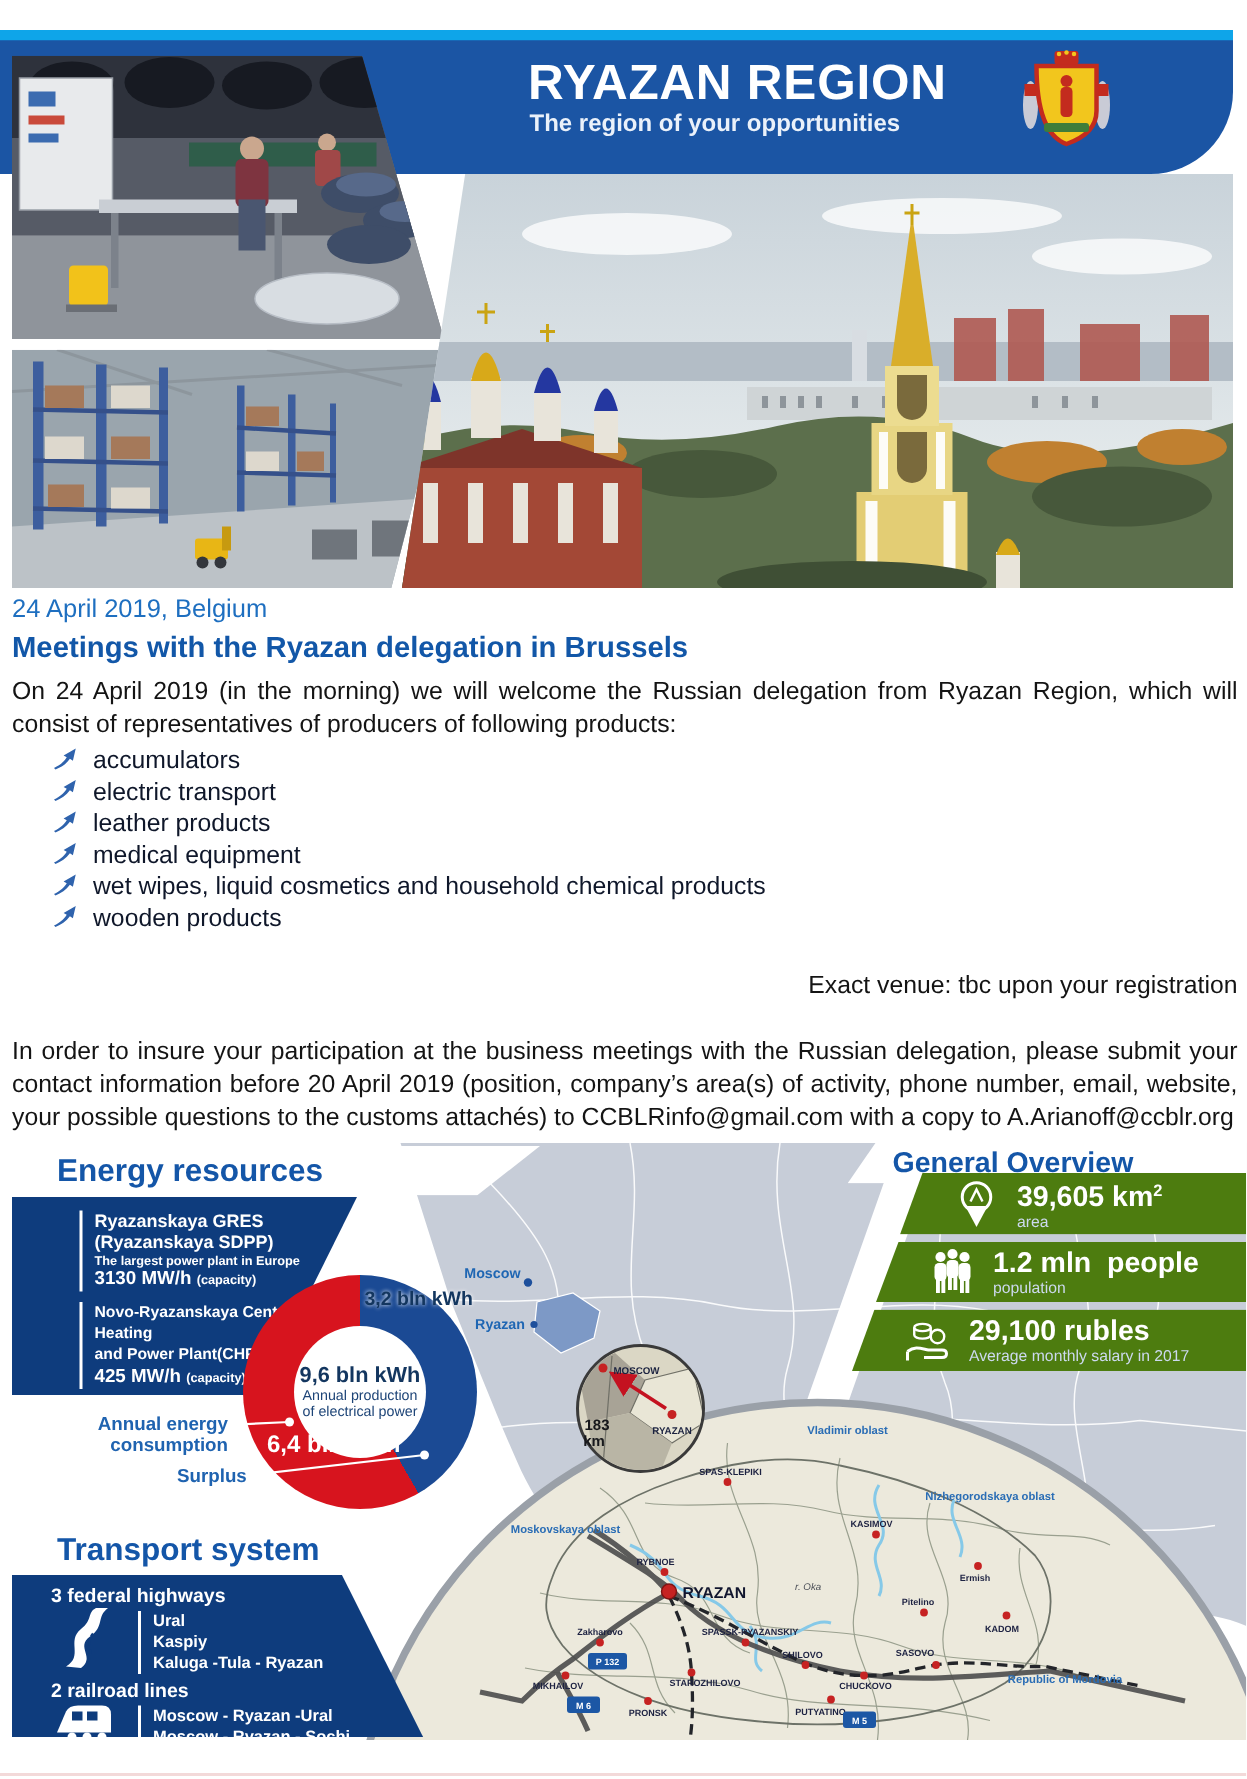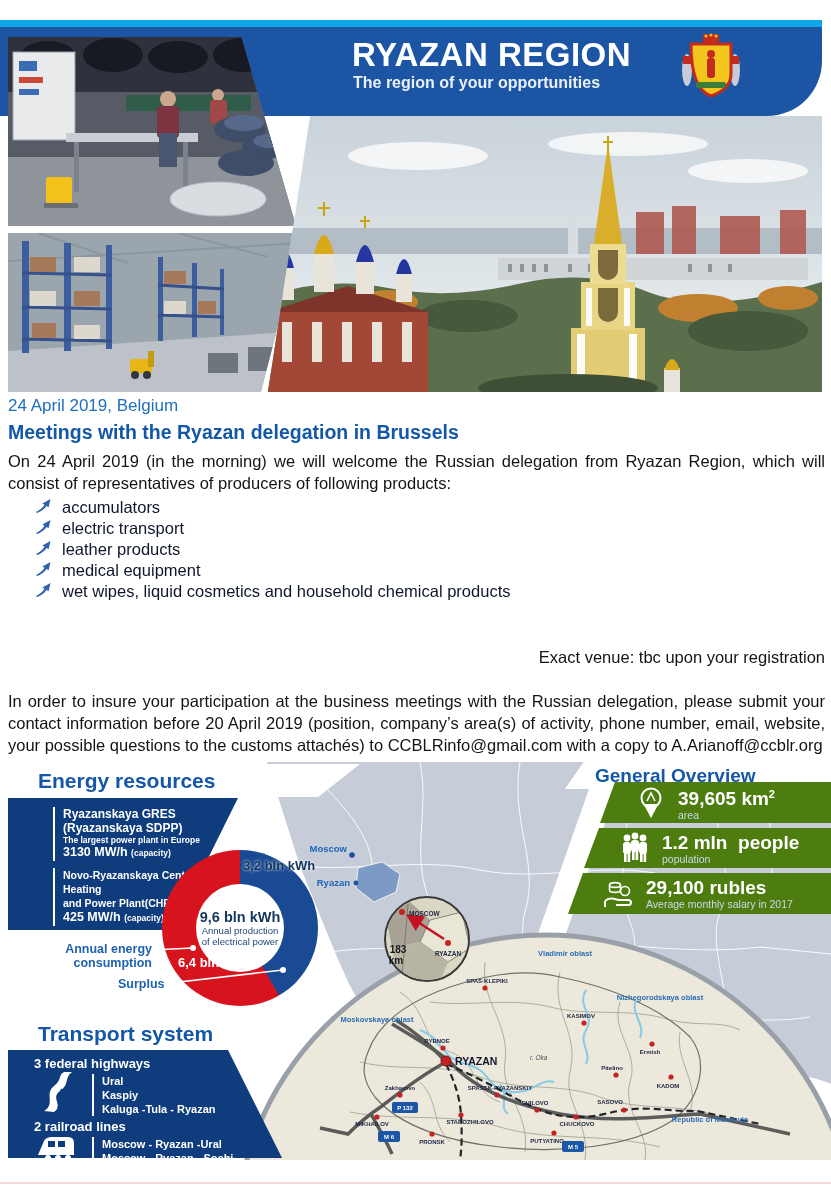--- a/index.html
+++ b/index.html
@@ -64,21 +64,21 @@
   .ov-value{font-size:19px;font-weight:700;color:#fff;line-height:21px;white-space:pre-wrap;}
   .ov-value sup{font-size:11px;}
   .ov-label{font-size:10.5px;color:#ccd9ee;line-height:12px;}
 
   
   .donut{position:absolute;left:162px;top:88px;width:156px;height:156px;border-radius:50%;}
   .donut-hole{position:absolute;left:34px;top:34px;width:88px;height:88px;border-radius:50%;background:#fff;display:flex;flex-direction:column;align-items:center;justify-content:center;text-align:center;}
   .donut-center-val{font-size:14.5px;font-weight:700;color:#13365f;line-height:16px;}
   .donut-center-sub{font-size:9.5px;color:#1d4477;line-height:11px;width:86px;}
   .lbl-32{position:absolute;left:243px;top:96px;font-size:13px;font-weight:700;color:#13365f;text-shadow:0 0 3px #fff;}
-  .lbl-64{position:absolute;left:178px;top:193px;font-size:13px;font-weight:700;color:#fff;}
+  .lbl-64{position:absolute;left:178px;top:193px;font-size:16px;font-weight:700;color:#fff;}
   .lbl-cons{position:absolute;left:10px;top:180px;width:142px;text-align:right;font-size:12.5px;font-weight:700;color:#1f63b0;}
   .lbl-surplus{position:absolute;left:118px;top:215px;font-size:12.5px;font-weight:700;color:#1f63b0;}
   .donut-leaders{position:absolute;left:0;top:80px;}
 
   .bottom-line{position:absolute;left:0;top:1182px;width:831px;height:2px;background:#f3d9d9;}
 
   .map-town{font-size:6px;font-weight:700;fill:#1d2242;}
   .map-city{font-size:10.5px;font-weight:700;fill:#11152e;}
   .map-oblast{font-size:7.5px;font-weight:700;fill:#2a6db5;}
   .map-river-lbl{font-size:6.5px;font-style:italic;fill:#4a4e57;}
@@ -329,20 +329,26 @@
             <path d="M1,14 C5,12 7.5,10 9.5,6.8 L7.4,5.6 L15.5,1 L13.6,9.2 L11.6,7.9 C9.2,11.4 5.6,13.6 2,15 Z" fill="#2f63ad"></path>
           </svg></span>
         <span>medical equipment</span>
       </li>
     <li>
         <span class="arrow-bullet"><svg viewBox="0 0 18 16">
             <path d="M1,14 C5,12 7.5,10 9.5,6.8 L7.4,5.6 L15.5,1 L13.6,9.2 L11.6,7.9 C9.2,11.4 5.6,13.6 2,15 Z" fill="#2f63ad"></path>
           </svg></span>
         <span>wet wipes, liquid cosmetics and household chemical products</span>
       </li>
+    <li>
+        <span class="arrow-bullet"><svg viewBox="0 0 18 16">
+            <path d="M1,14 C5,12 7.5,10 9.5,6.8 L7.4,5.6 L15.5,1 L13.6,9.2 L11.6,7.9 C9.2,11.4 5.6,13.6 2,15 Z" fill="#2f63ad"></path>
+          </svg></span>
+        <span>wooden products</span>
+      </li>
   </ul>
 
   <div class="para p-venue">Exact venue: tbc upon your registration</div>
   <div class="para p-reg">In order to insure your participation at the business meetings with the Russian delegation, please submit your contact information before 20 April 2019 (position, company’s area(s) of activity, phone number, email, website, your possible questions to the customs attachés) to CCBLRinfo@gmail.com with a copy to A.Arianoff@ccblr.org</div>
 
   <div class="infographic">
 
     <svg class="ig-svg" width="831" height="398" viewBox="0 0 831 398">
 
       <path d="M267,0 L831,0 L831,322 C780,300 745,330 700,315 C660,300 640,332 600,318 C560,305 540,330 500,318 C470,310 450,332 428,315 L408,298 C388,278 360,248 345,213 C332,184 318,148 300,104 Z" fill="#c7cdd8"></path>

